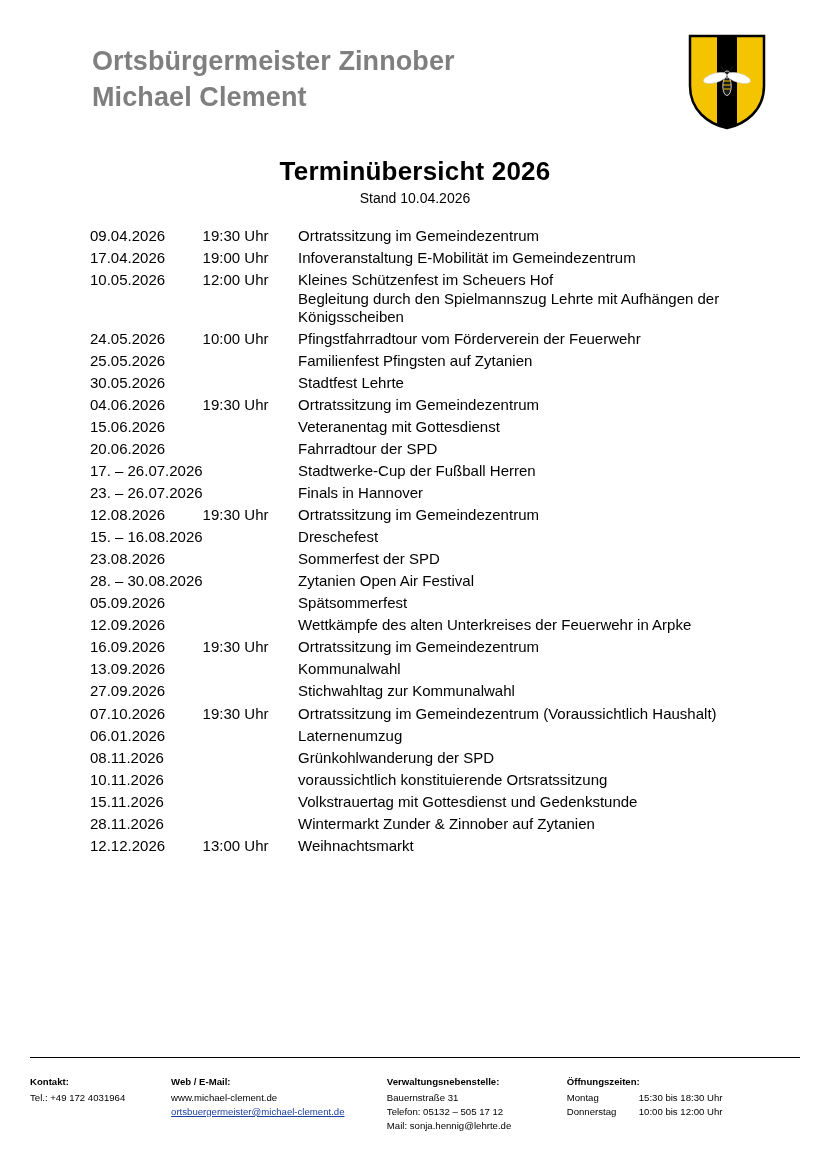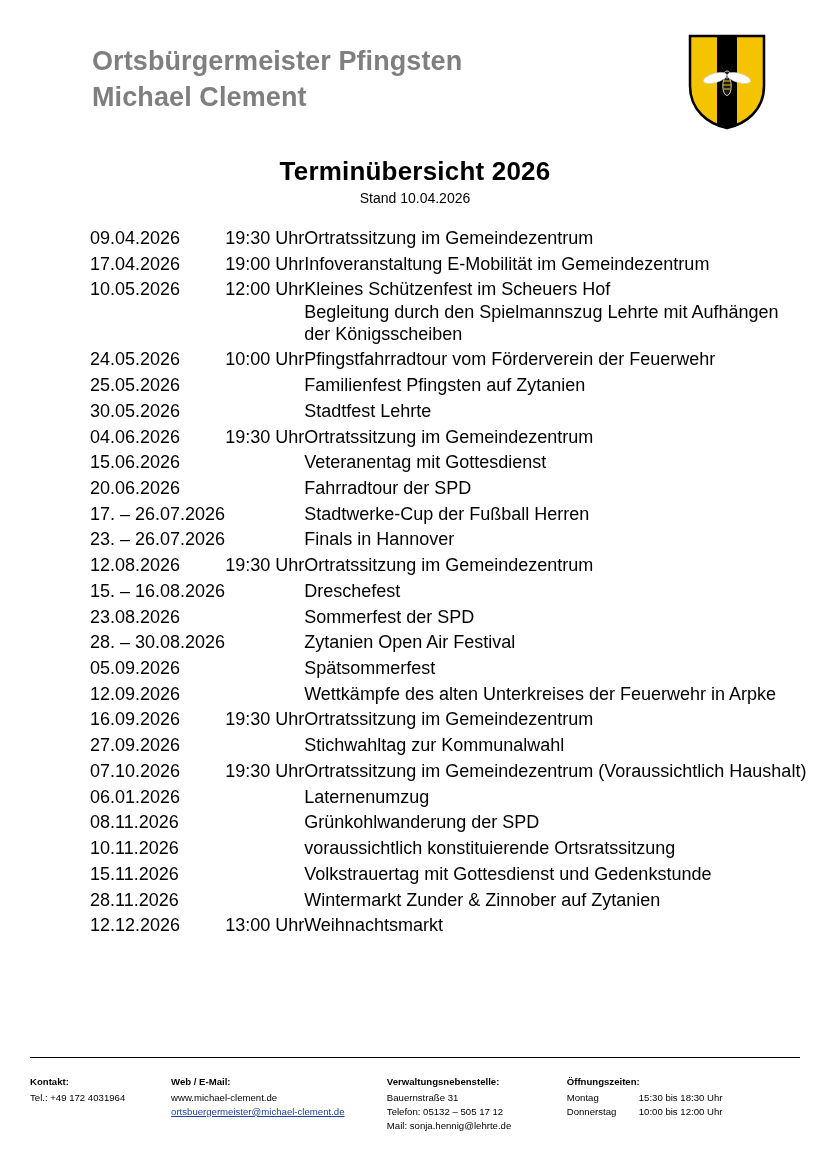--- a/index.html
+++ b/index.html
@@ -69,21 +69,21 @@
     color: #000;
   }
 
   
   .schedule {
     position: absolute;
     top: 227px;
     left: 90px;
     width: 680px;
     border-collapse: collapse;
-    font-size: 18px;
+    font-size: 15px;
   }
   .schedule td {
     padding: 0 0 3.6px 0;
     vertical-align: top;
     line-height: 1.23;
     white-space: nowrap;
   }
   .col-date { width: 97px; }
   .col-time { width: 101px; }
   .col-desc { width: 482px; white-space: normal; }
@@ -133,21 +133,21 @@
   .hours-day { width: 72px; }
   .hours-val { white-space: nowrap; }
 </style>
 </head>
 <body>
 
 <div class="page">
 
   <div class="header">
     <div class="header-title">
-      <span>Ortsbürgermeister Pfingsten</span>
+      <span>Ortsbürgermeister Zinnober</span>
       <span class="line2">Michael Clement</span>
     </div>
   </div>
 
   <div class="crest">
     <svg width="78" height="96" viewBox="0 0 78 96" xmlns="http://www.w3.org/2000/svg">
       <defs>
         <clipPath id="shieldClip">
           <path d="M2,2 L76,2 L76,52 C76,76 58,90 39,94 C20,90 2,76 2,52 Z"></path>
         </clipPath>
@@ -256,20 +256,25 @@
         </tr>
         <tr>
           <td class="col-date">12.09.2026</td>
           <td class="col-time"></td>
           <td class="col-desc"><span>Wettkämpfe des alten Unterkreises der Feuerwehr in Arpke</span></td>
         </tr>
         <tr>
           <td class="col-date">16.09.2026</td>
           <td class="col-time">19:30 Uhr</td>
           <td class="col-desc"><span>Ortratssitzung im Gemeindezentrum</span></td>
+        </tr>
+        <tr>
+          <td class="col-date">13.09.2026</td>
+          <td class="col-time"></td>
+          <td class="col-desc"><span>Kommunalwahl</span></td>
         </tr>
         <tr>
           <td class="col-date">27.09.2026</td>
           <td class="col-time"></td>
           <td class="col-desc"><span>Stichwahltag zur Kommunalwahl</span></td>
         </tr>
         <tr>
           <td class="col-date">07.10.2026</td>
           <td class="col-time">19:30 Uhr</td>
           <td class="col-desc"><span>Ortratssitzung im Gemeindezentrum (Voraussichtlich Haushalt)</span></td>

